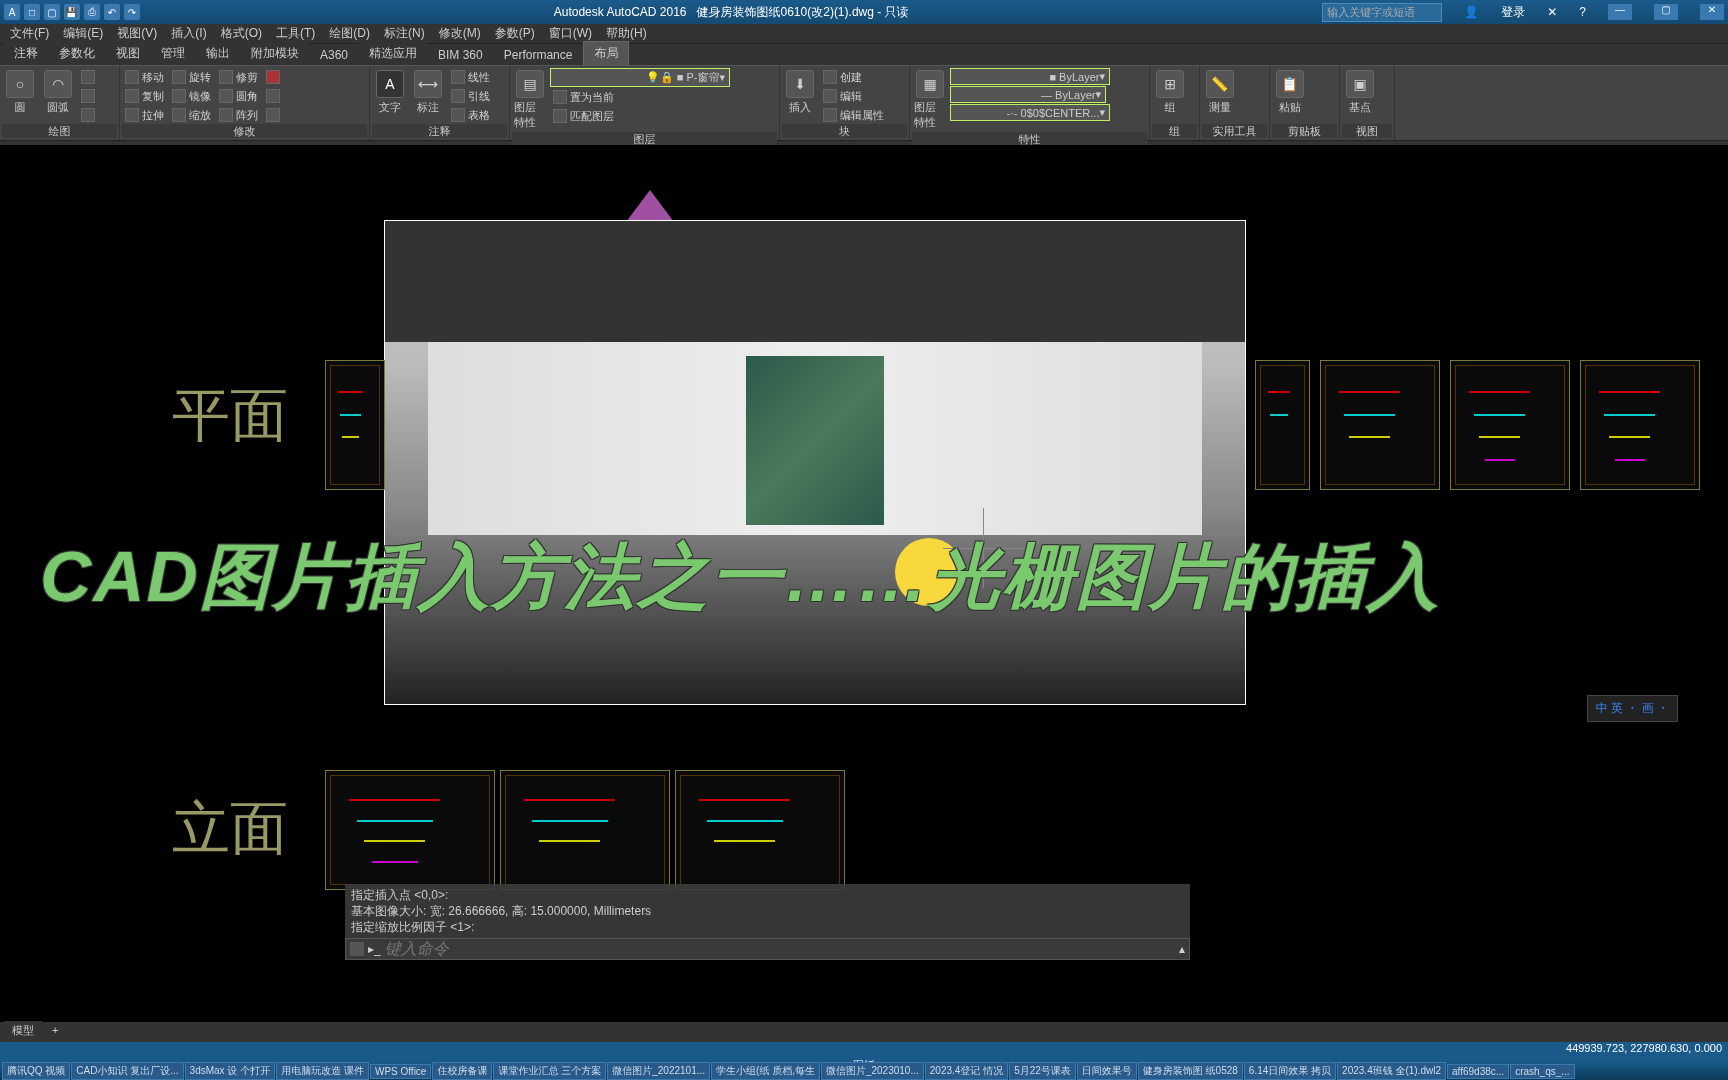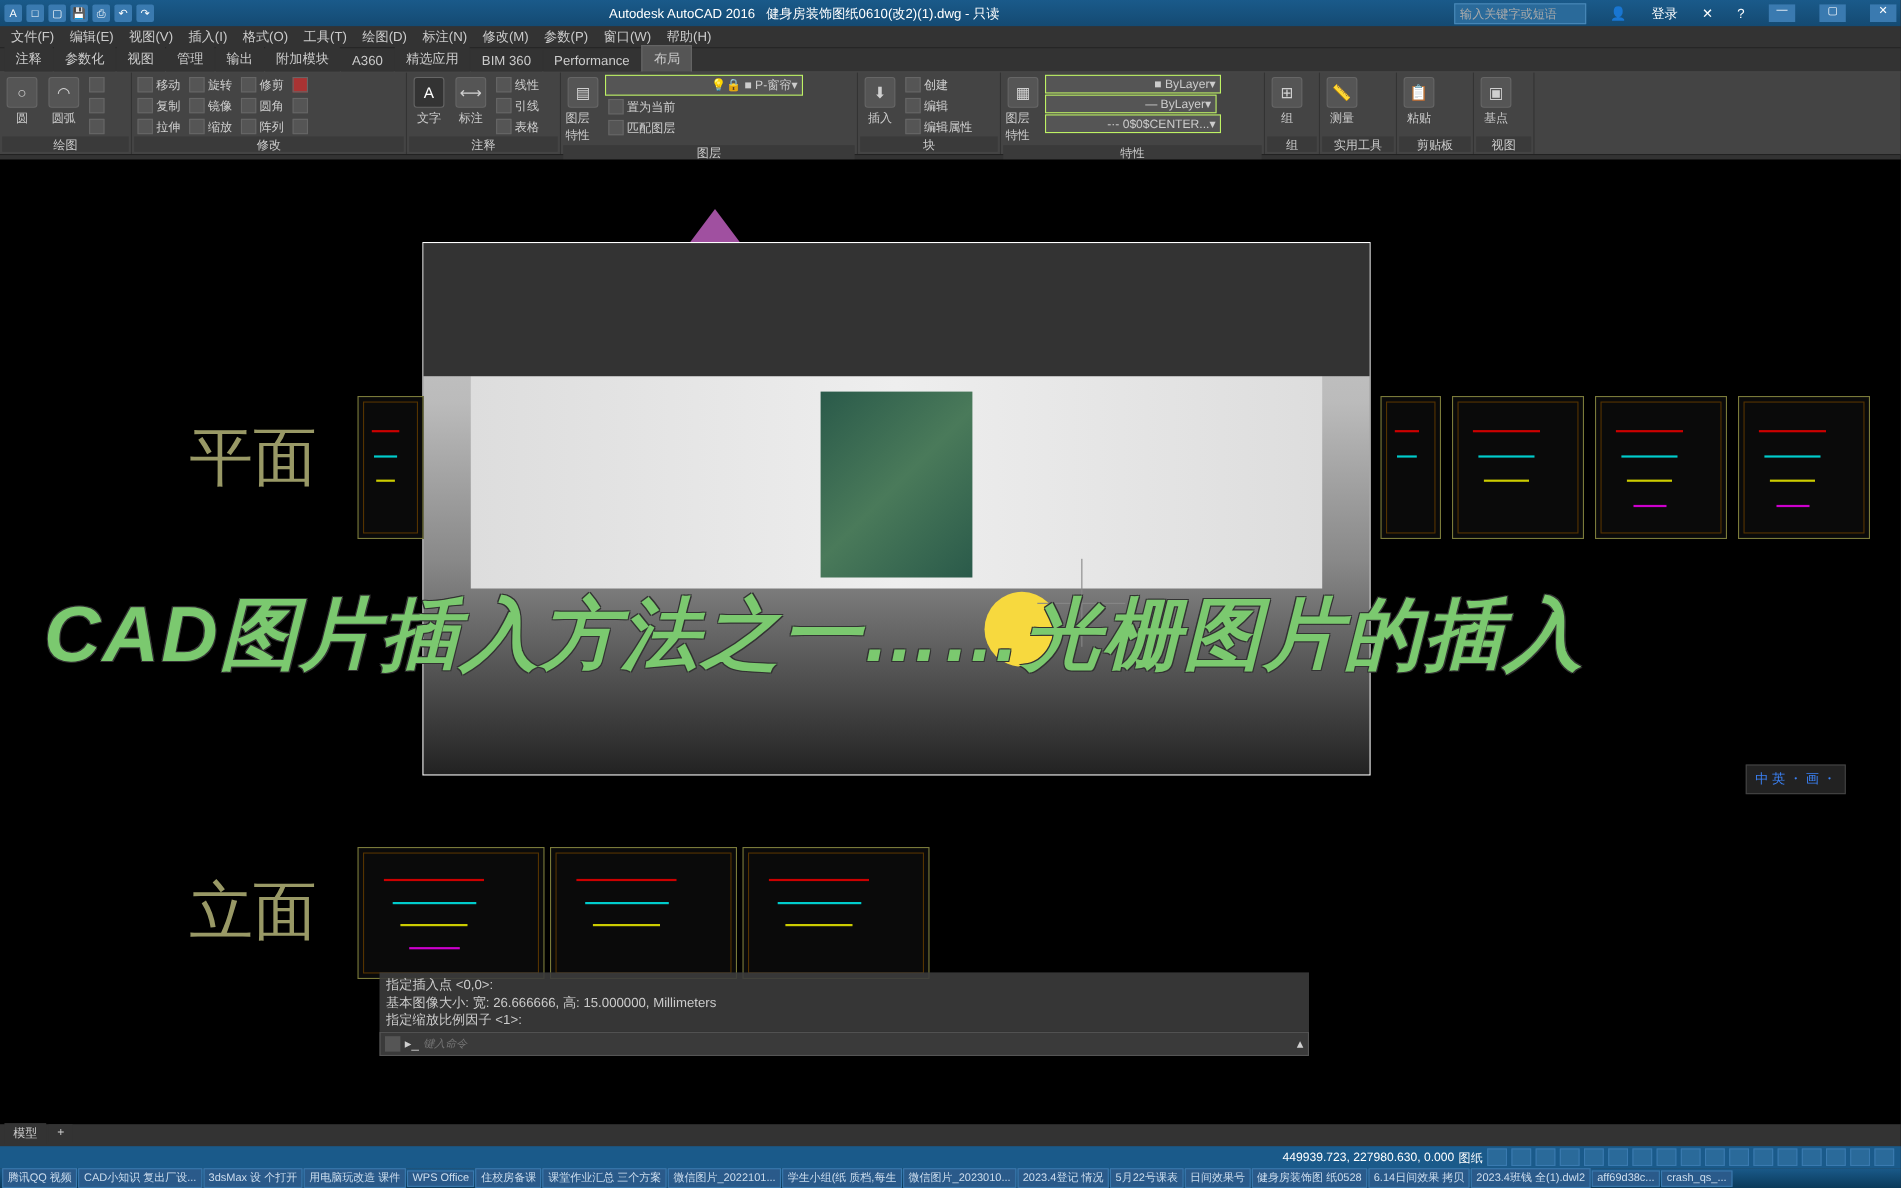--- a/index.html
+++ b/index.html
@@ -56,28 +56,28 @@
 .thumb .l2 { position:absolute; width:50%; height:2px; background:#00cccc; top:40%; left:15%; }
 .thumb .l3 { position:absolute; width:40%; height:2px; background:#cccc00; top:60%; left:20%; }
 .thumb .l4 { position:absolute; width:30%; height:2px; background:#cc00cc; top:80%; left:25%; }
 .ime-bar { position:absolute; right:50px; top:550px; background:#222; border:1px solid #444; padding:4px 8px; font-size:12px; color:#3b82f6; display:flex; gap:6px; align-items:center; z-index:60; }
 
 
 .cmdblock { position:absolute; left:345px; bottom:62px; right:538px; }
 .cmdhist { background:rgba(60,60,60,0.9); padding:3px 6px; font-size:12px; color:#ccc; font-family:SimSun; line-height:16px; }
 .cmdline { height:22px; background:#3a3a3a; display:flex; align-items:center; padding:0 4px; gap:4px; border:1px solid #555; }
 .cmdline .ci { width:14px; height:14px; background:#555; }
-.cmdline input { flex:1; background:transparent; border:none; color:#888; font-style:italic; font-size:10px; outline:none; }
+.cmdline input { flex:1; background:transparent; border:none; color:#888; font-style:italic; font-size:16px; outline:none; }
 
 
 .dwgtabs { position:absolute; left:0; bottom:38px; height:20px; display:flex; align-items:center; gap:2px; padding:12px 4px; }
 .dwgtabs span { padding:2px 8px; background:#333; font-size:11px; color:#ccc; }
 
 
-.status { position:absolute; left:0; right:0; bottom:18px; height:20px; background:#1a5a8a; display:flex; align-items:center; padding:0 6px; font-size:11px; color:#fff; gap:4px; }
+.status { position:absolute; left:0; right:0; bottom:18px; height:20px; background:#1a5a8a; display:flex; align-items:center; padding:0 6px; font-size:11px; color:#fff; gap:4px;flex-direction:column; }
 .status .coords { margin-left:auto; }
 .status .sbtn { width:18px; height:16px; background:#2a6a9a; border:1px solid #3a7ab0; }
 
 
 .taskbar { position:absolute; left:0; right:0; bottom:0; height:18px; background:linear-gradient(#1a5a8a,#0a3a5a); display:flex; align-items:center; padding:0 2px; gap:1px; font-size:10px; color:#cde; }
 .taskbar .tb { padding:1px 4px; background:#2a5a8a; border:1px solid #3a7ab0; white-space:nowrap; overflow:hidden; }
 </style>
 </head>
 <body>
 

